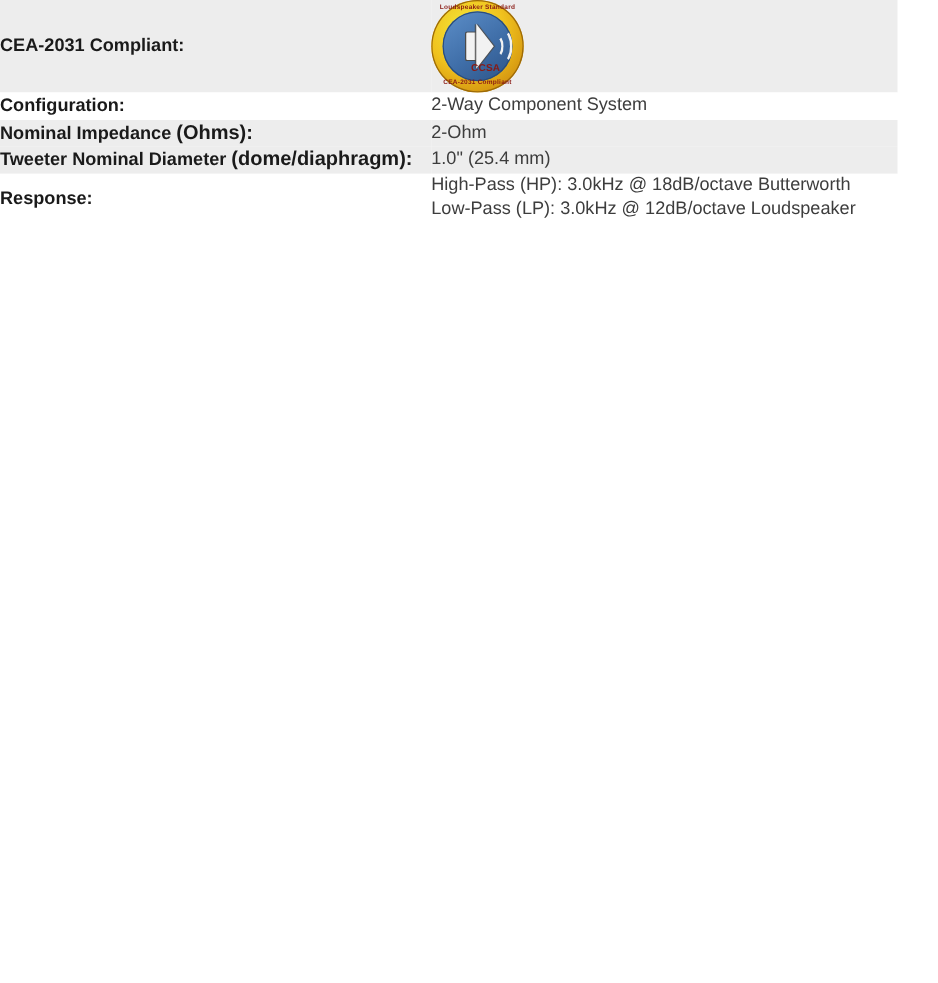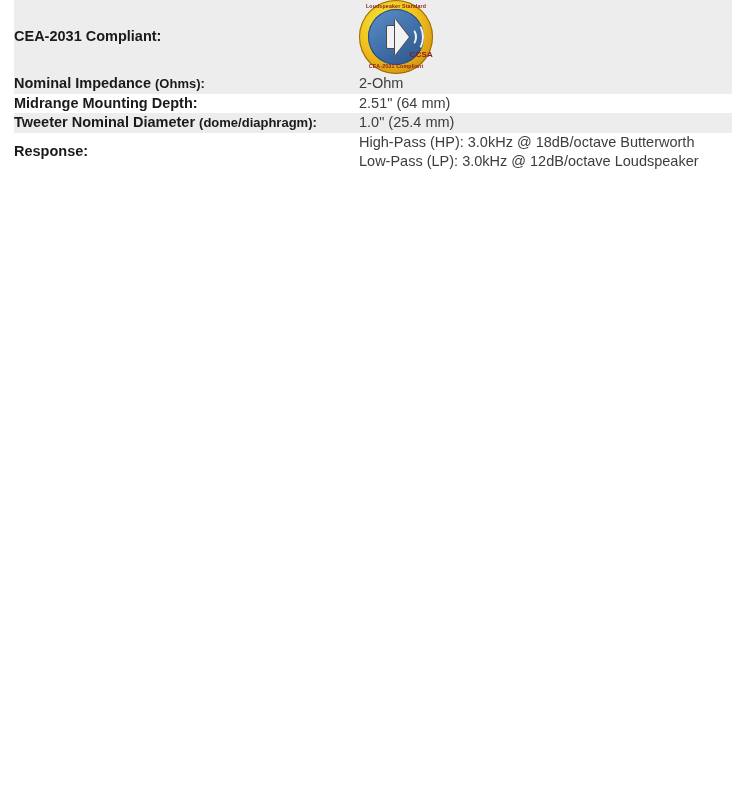--- a/index.html
+++ b/index.html
@@ -8,21 +8,20 @@
     padding: 0;
     background: #ffffff;
     font-family: "Liberation Sans", sans-serif;
   }
   #page {
     width: 718px;
     height: 786px;
     position: relative;
     overflow: hidden;
     background: #ffffff;
-    margin-left: 14px;
   }
   table.spec-table {
     width: 750px;
     border-collapse: collapse;
     table-layout: fixed;
   }
   table.spec-table tr.row-shaded { background: #ededed; }
   table.spec-table tr.row-plain { background: #ffffff; }
   table.spec-table td {
     vertical-align: middle;
@@ -39,21 +38,21 @@
   }
   td.value-cell {
     width: 405px;
     padding: 14px 14px 14px 5px;
     font-size: 14.5px;
     font-weight: normal;
     color: #3d3d3d;
     line-height: 1.35;
   }
   .label-sub {
-    font-size: 13px;
+    font-size: 16px;
     font-weight: bold;
   }
   .value-line { display: block; }
   
   .badge-wrap {
     width: 405px;
     padding: 8px 0 8px 5px;
   }
   .cea-badge {
     position: relative;
@@ -113,21 +112,21 @@
     font-weight: bold;
     color: #8a1a14;
     letter-spacing: 0.2px;
   }
   .cea-badge .txt-top { top: 3px; font-size: 5.2px; }
   .cea-badge .txt-bot { bottom: 4px; font-size: 5.2px; }
   .cea-badge .txt-mid {
     top: 50px; left: 0;
     font-size: 8px;
     color: #8a1a14;
-    text-align: right;
+    text-align: center;
     padding-left: 13px;
   }
 </style>
 </head>
 <body>
 
 <div id="page">
   <table class="spec-table">
     <tbody>
 
@@ -143,40 +142,40 @@
             <div class="spk-cone"></div>
             <div class="wave wave1"></div>
             <div class="wave wave2"></div>
             <div class="txt-top">Loudspeaker Standard</div>
             <div class="txt-mid">CCSA</div>
             <div class="txt-bot">CEA-2031 Compliant</div>
           </div>
         </td>
       </tr>
 
+      <tr class="row-plain">
+        <td class="label-cell">
+          <span>Configuration:</span><span class="label-sub"></span>
+        </td>
+        <td class="value-cell">
+          <span class="value-line">2-Way Component System</span>
+        </td>
+      </tr>
 
       <tr class="row-shaded">
         <td class="label-cell">
           <span>Nominal Impedance </span><span class="label-sub">(Ohms):</span>
         </td>
         <td class="value-cell">
           <span class="value-line">2-Ohm</span>
         </td>
       </tr>
 
 
 
-      <tr class="row-plain">
-        <td class="label-cell">
-          <span>Midrange Mounting Depth:</span><span class="label-sub"></span>
-        </td>
-        <td class="value-cell">
-          <span class="value-line">2.51" (64 mm)</span>
-        </td>
-      </tr>
 
       <tr class="row-shaded">
         <td class="label-cell">
           <span>Tweeter Nominal Diameter </span><span class="label-sub">(dome/diaphragm):</span>
         </td>
         <td class="value-cell">
           <span class="value-line">1.0" (25.4 mm)</span>
         </td>
       </tr>
 

